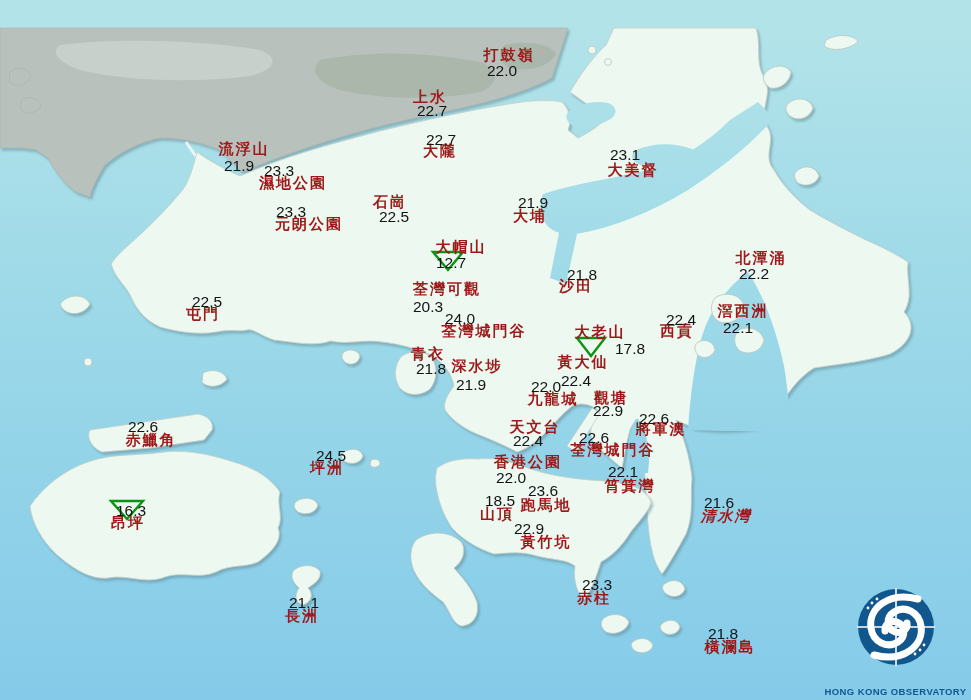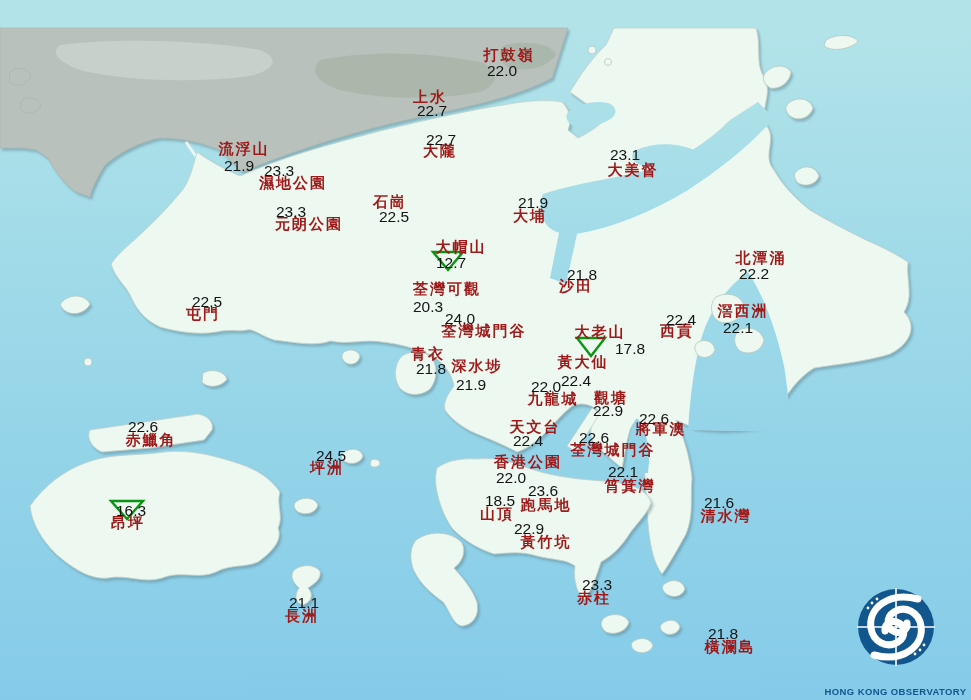--- a/index.html
+++ b/index.html
@@ -248,21 +248,21 @@
         <polygon points="3,3 35,3 19,21" fill="none" stroke="#0b9412" stroke-width="2.4"></polygon>
       </svg>
       <span class="stn" style="left: 128px; top: 523px;">昂坪</span>
       <span class="val" style="left: 131px; top: 511px;">16.3</span>
       <span class="stn" style="left: 497px; top: 514px;">山頂</span>
       <span class="val" style="left: 500px; top: 501px;">18.5</span>
       <span class="stn" style="left: 546px; top: 505px;">跑馬地</span>
       <span class="val" style="left: 543px; top: 491px;">23.6</span>
       <span class="stn" style="left: 546px; top: 542px;">黃竹坑</span>
       <span class="val" style="left: 529px; top: 529px;">22.9</span>
-      <span class="stn" style="left: 726px; top: 516px;">清水灣</span>
+      <span class="stn" style="left: 726px; top: 516px; font-style: italic;">清水灣</span>
       <span class="val" style="left: 719px; top: 503px;">21.6</span>
       <span class="stn" style="left: 302px; top: 616px;">長洲</span>
       <span class="val" style="left: 304px; top: 603px;">21.1</span>
       <span class="stn" style="left: 594px; top: 598px;">赤柱</span>
       <span class="val" style="left: 597px; top: 585px;">23.3</span>
       <span class="stn" style="left: 730px; top: 647px;">橫瀾島</span>
       <span class="val" style="left: 723px; top: 634px;">21.8</span>
     </div>
 
 

